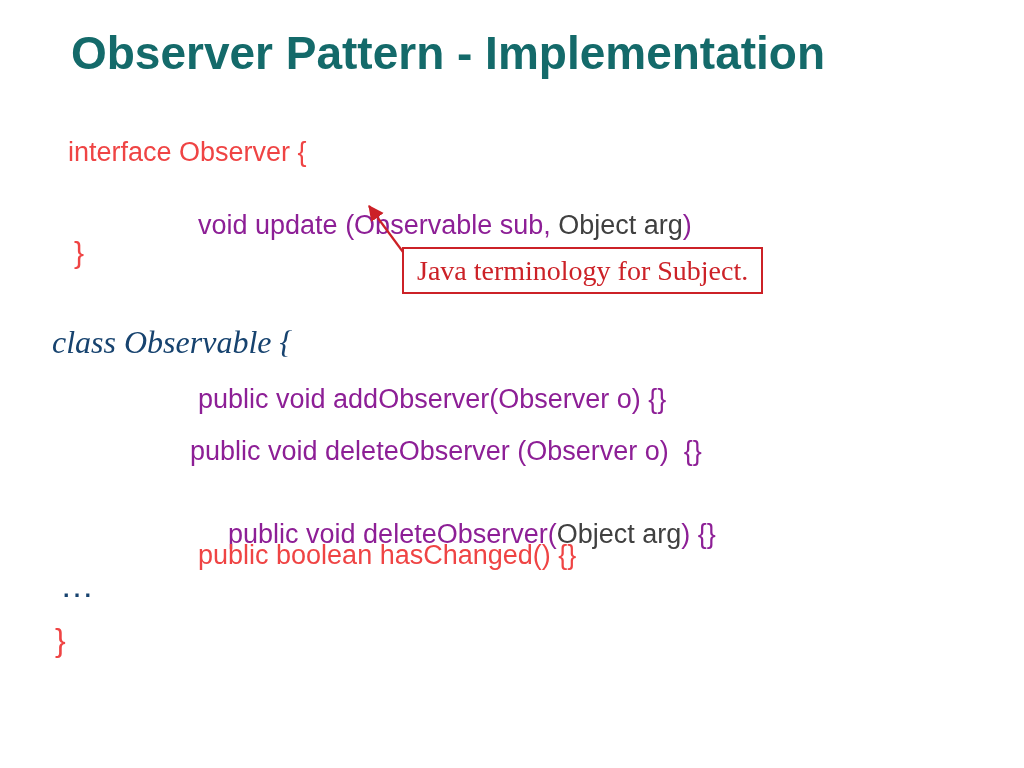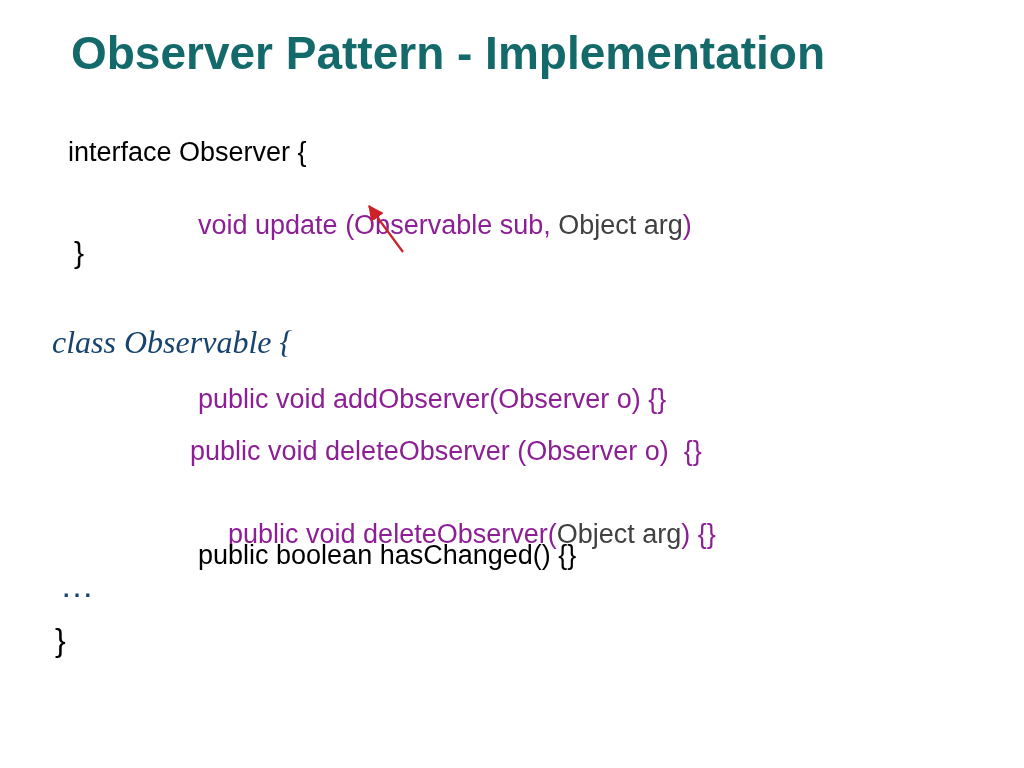--- a/index.html
+++ b/index.html
@@ -26,21 +26,21 @@
     white-space: pre;
     margin-left: 38px;
   }
   .code-line {
     position: absolute;
     white-space: pre;
     font-family: "Liberation Sans", sans-serif;
     font-size: 27px;
     line-height: 1.15;
   }
-  .c-blue   { color: #000000; }
+  .c-blue   { color: #ef4444; }
   .c-purple { color: #8d1f96; }
   .c-green  { color: #404040; }
   .serif-line {
     font-family: "Liberation Serif", serif;
     font-size: 32px;
     color: #17436f;
     position: absolute;
     white-space: pre;
     font-style: italic;
   }
@@ -96,20 +96,23 @@
 
   <svg class="annotation-arrow" viewBox="0 0 70 70">
     <defs>
       <marker id="arrowhead" markerWidth="9" markerHeight="9" refX="6.5" refY="3.5" orient="auto">
         <polygon points="0 0, 7 3.5, 0 7" fill="#cc2127"></polygon>
       </marker>
     </defs>
     <line x1="51" y1="59" x2="17" y2="13" stroke="#cc2127" stroke-width="2.2" marker-end="url(#arrowhead)"></line>
   </svg>
 
+  <div class="annotation-box">
+    <span class="annotation-text">Java terminology for Subject.</span>
+  </div>
 
   <div class="serif-line" style="left:52px; top:324px;">class Observable {</div>
 
   <div class="code-line c-purple" style="left:198px; top:384px;">public void addObserver(Observer o) {}</div>
 
   <div class="code-line c-purple" style="left:190px; top:436px;">public void deleteObserver (Observer o)  {}</div>
 
   <div class="code-line" style="left:198px; top:488px;">
     <span class="c-purple">public void deleteObserver(</span><span class="c-green">Object arg</span><span class="c-purple">) {}</span>
   </div>

